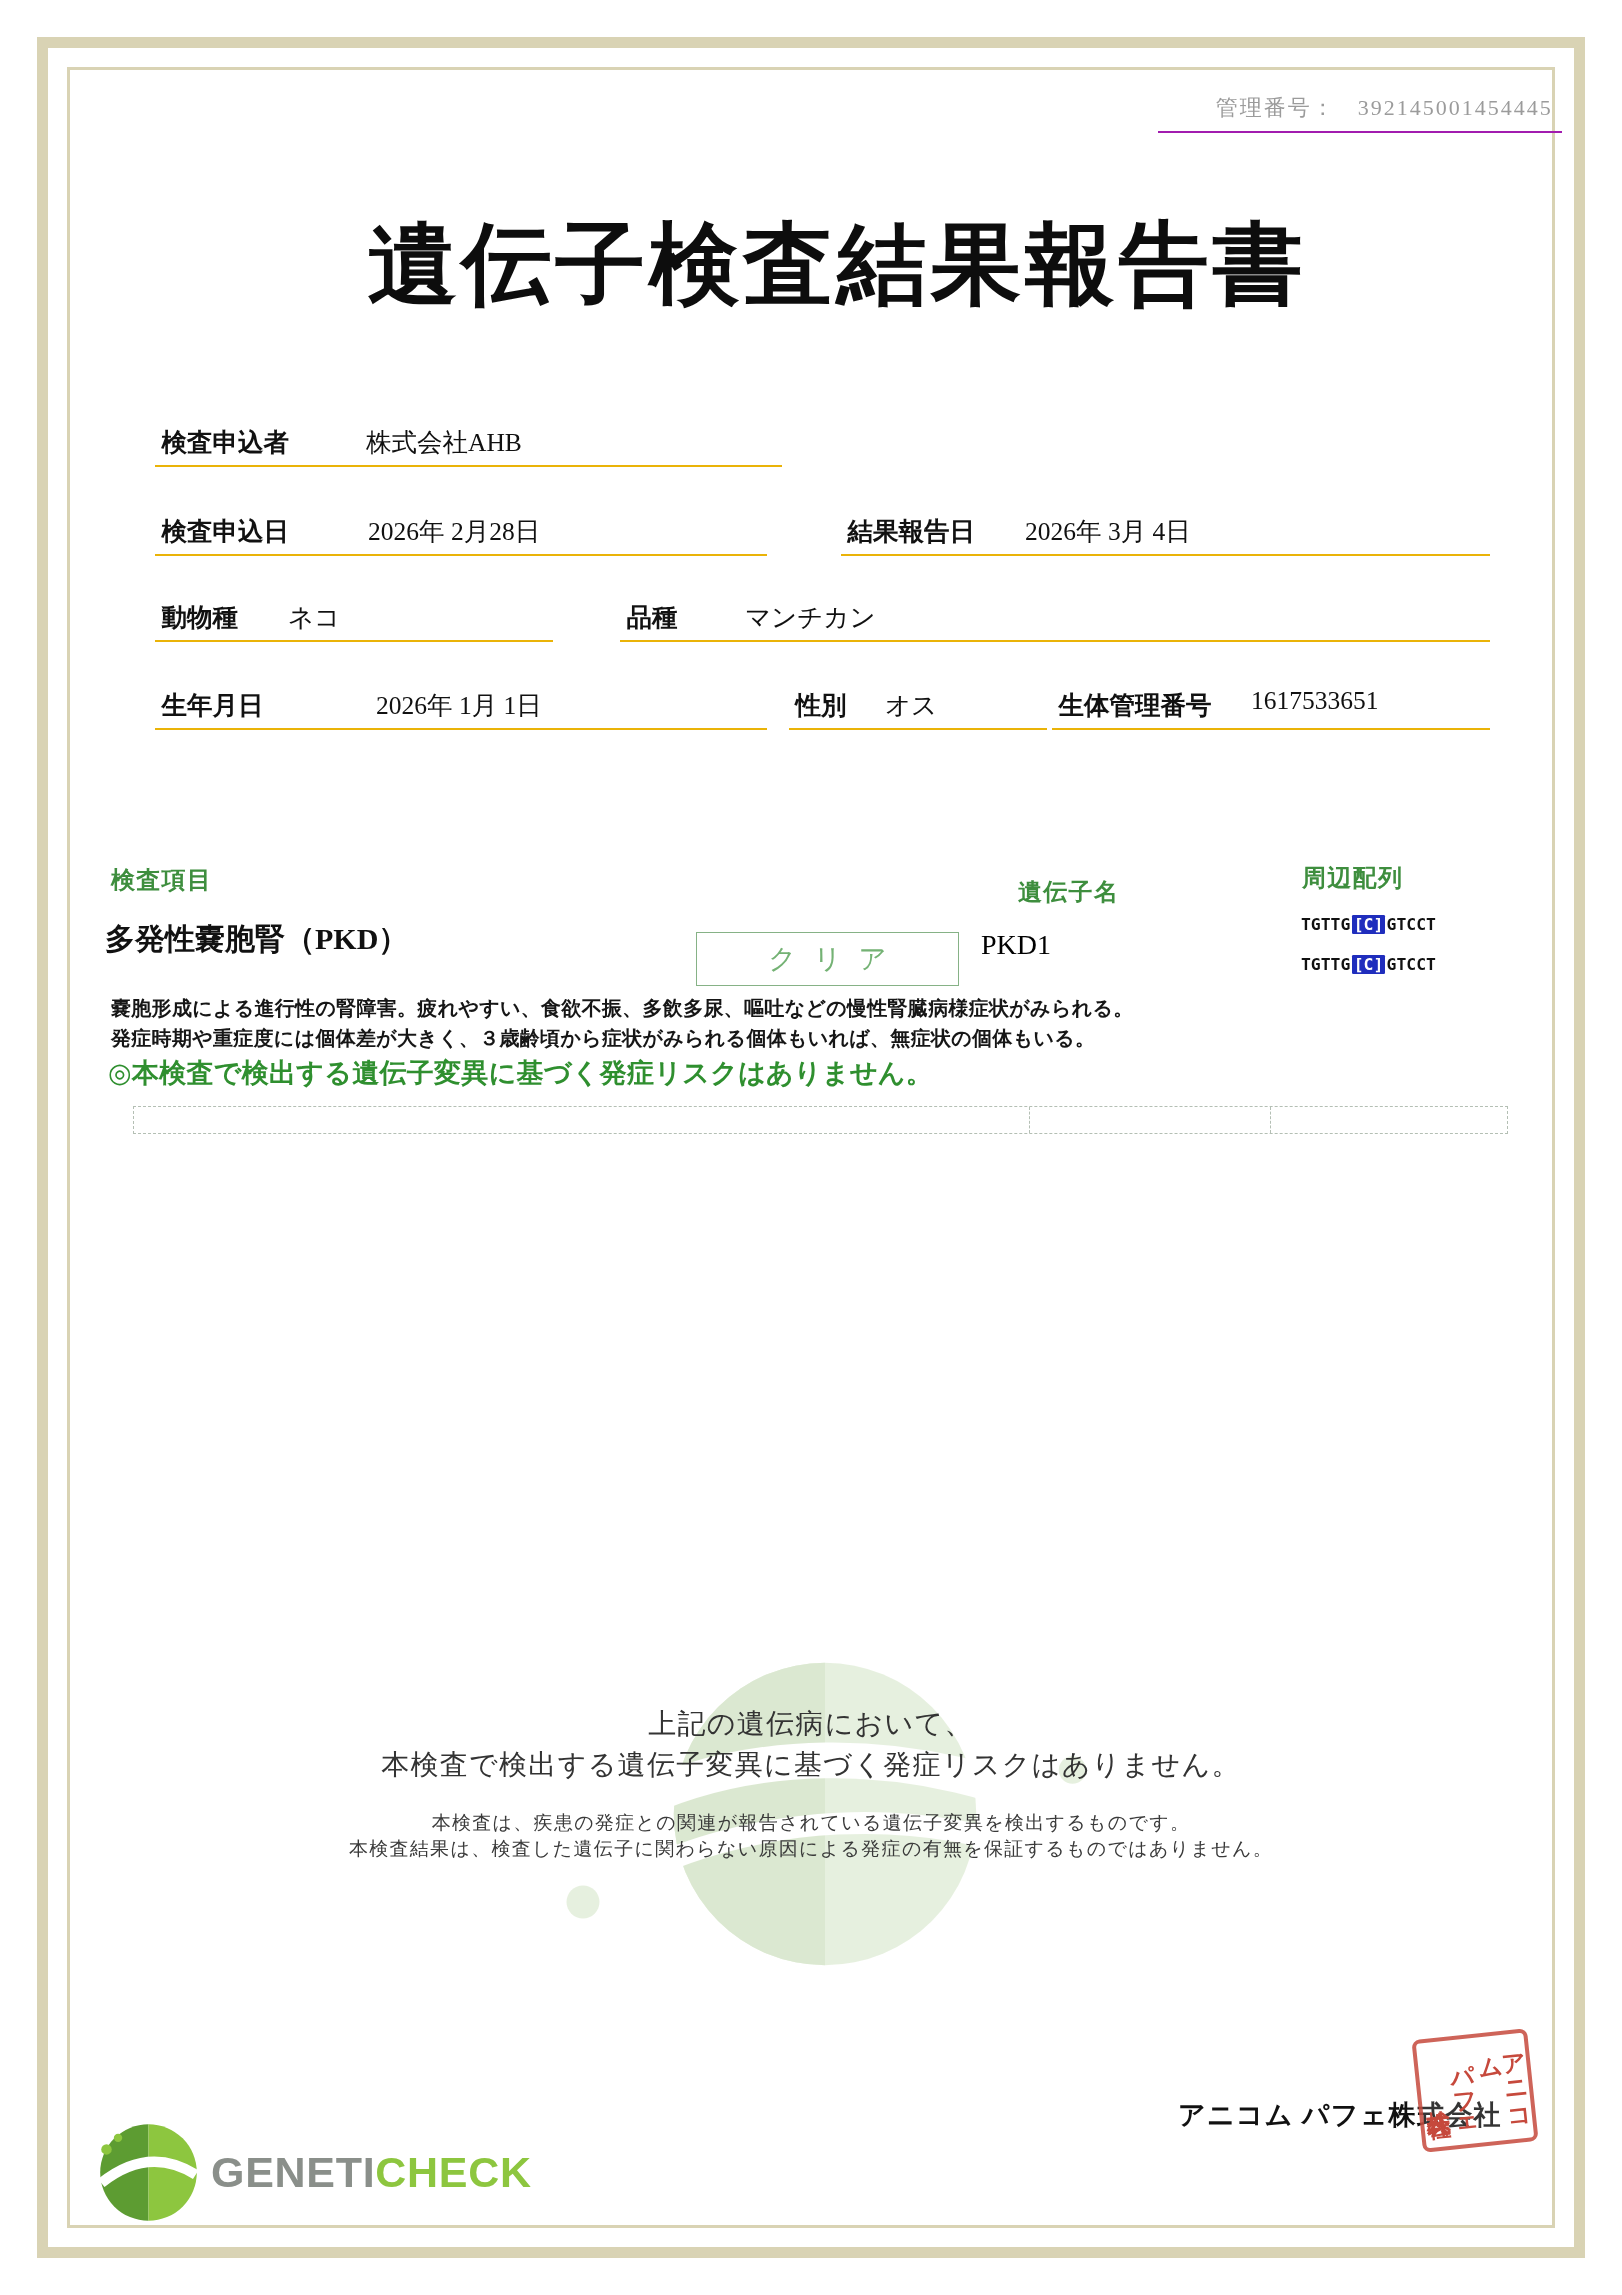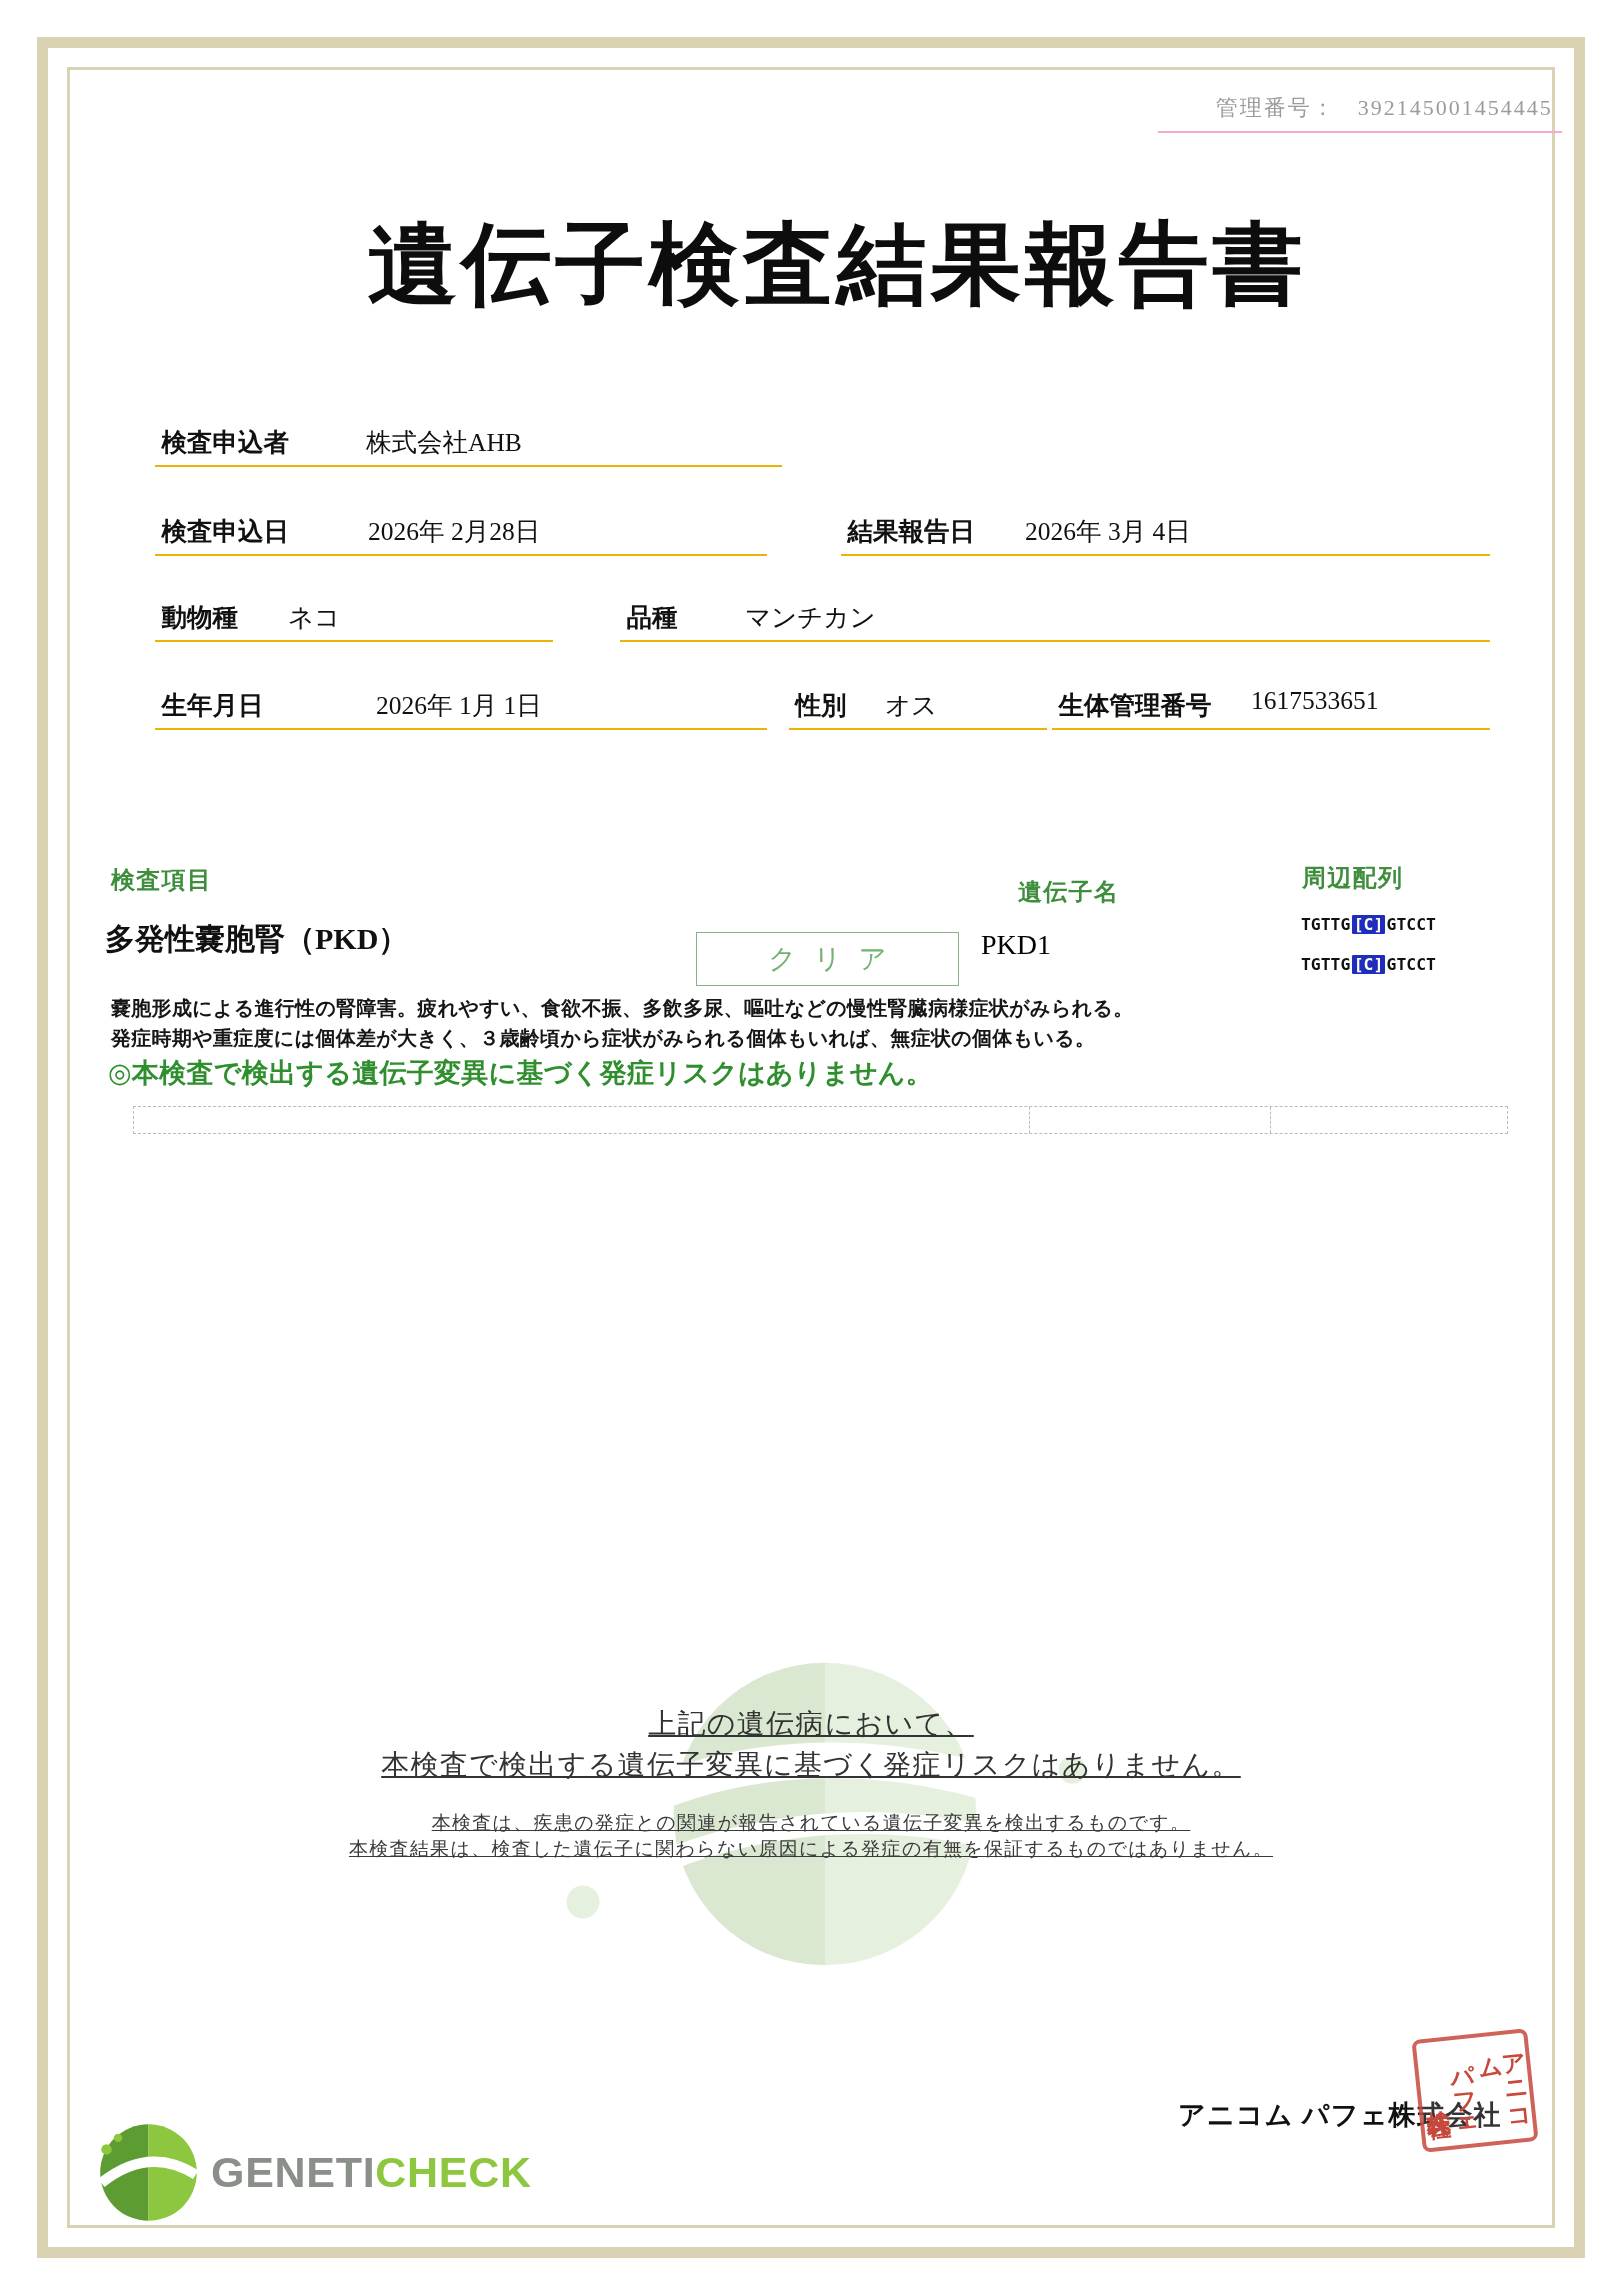--- a/index.html
+++ b/index.html
@@ -4,21 +4,21 @@
 <style>
   html,body{margin:0;padding:0;background:#ffffff;}
   body{width:1622px;height:2295px;font-family:"Liberation Serif","DejaVu Serif",serif;}
   .page{position:relative;width:1622px;height:2295px;background:#ffffff;overflow:hidden;}
 
   
   .frame-outer{position:absolute;inset:37px;border:11.8px solid #d9d3b4;pointer-events:none;}
   .frame-inner{position:absolute;inset:67px;border:3.3px solid #d9d3b4;pointer-events:none;}
 
   
-  .mgmt{position:absolute;top:93px;right:60px;width:395px;border-bottom:2px solid #f9a8d4;
+  .mgmt{position:absolute;top:93px;right:60px;width:395px;border-bottom:2px solid #a21caf;
         text-align:right;padding:0 9.2px 7.9px 0;font-size:22px;color:#9b9b9b;letter-spacing:2px;}
   .mgmt .num{margin-left:22px;}
 
   
   .title{position:absolute;top:204px;left:0;width:100%;text-align:center;
          font-size:90px;font-weight:700;letter-spacing:3.9px;color:#0d0d0d;padding-left:26px;}
 
   
   .field{position:absolute;height:42px;border-bottom:2px solid #eab308;font-size:25.5px;color:#111;}
   .field .lbl{position:absolute;left:6.5px;bottom:5.2px;font-weight:700;white-space:nowrap;}
@@ -64,21 +64,21 @@
   .risk-note{position:absolute;left:108px;top:1055px;font-size:27px;font-weight:700;color:#2f8f2f;letter-spacing:0.3px;}
 
   .dotted-row{position:absolute;left:133px;top:1106px;width:1375px;height:27.5px;
               border:1.3px dashed #b4bfb4;box-sizing:border-box;}
   .dotted-row .div{position:absolute;top:0;bottom:0;border-left:1.3px dashed #b4bfb4;}
   .dv-1{left:895px;} .dv-2{left:1136px;}
 
   
   .watermark{position:absolute;left:550px;top:1649px;width:550px;height:330px;opacity:.5;}
   .summary-line{position:absolute;left:0;width:100%;text-align:center;
-                font-family:"Liberation Sans","DejaVu Sans",sans-serif;color:#333;letter-spacing:1.3px;text-decoration:underline;}
+                font-family:"Liberation Sans","DejaVu Sans",sans-serif;color:#333;letter-spacing:1.3px;}
   .s-1{top:1705px;font-size:28px;}
   .s-2{top:1746px;font-size:28px;}
   .s-n1{top:1810px;font-size:19px;color:#3a3a3a;}
   .s-n2{top:1836px;font-size:19px;color:#3a3a3a;}
 
   
   .brand-icon{position:absolute;left:96px;top:2120px;width:105px;height:105px;}
   .brand-word{position:absolute;left:211px;top:2148px;font-family:"Liberation Sans","DejaVu Sans",sans-serif;
               font-size:43px;font-weight:600;letter-spacing:0.7px;white-space:nowrap;}
   .brand-word .grey{color:#8a8f8a;}

